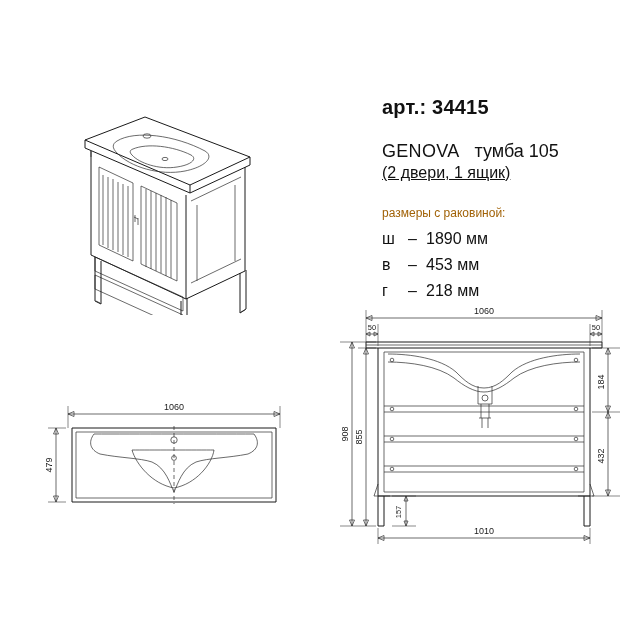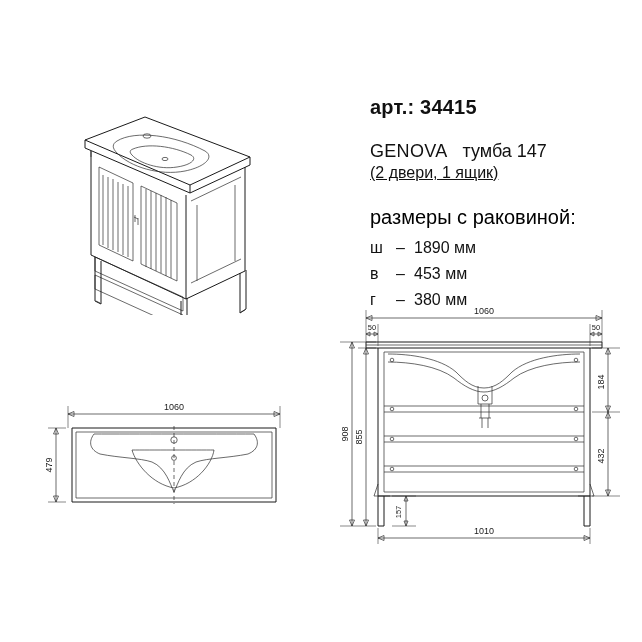--- a/index.html
+++ b/index.html
@@ -18,21 +18,21 @@
   .sheet {
     position: absolute;
     left: 0; top: 0;
     width: 642px; height: 642px;
     background: #fff;
   }
 
   
   .spec-block {
     position: absolute;
-    left: 370px;
+    left: 382px;
     top: 96px;
     width: 258px;
   }
   .art-line {
     font-size: 20px;
     font-weight: bold;
     letter-spacing: 0.2px;
     margin: 0 0 22px 0;
     color: #111;
   }
@@ -45,23 +45,23 @@
     letter-spacing: 0.3px;
     margin-top: 12px;
   }
   .model-sub {
     font-size: 16px;
     margin: 0 0 24px 0;
     color: #111;
     text-decoration: underline;
   }
   .dims-title {
-    font-size: 20px;
+    font-size: 12px;
     margin: 8px 0 10px 0;
-    color: #000000;
+    color: #a16207;
   }
   .dim-row {
     font-size: 16px;
     margin: 0 0 8px 0;
     color: #111;
     display: flex;
   }
   .dim-key {
     display: inline-block;
     width: 26px;
@@ -97,39 +97,39 @@
 </style>
 </head>
 <body>
 
 <div class="sheet">
 
   <div class="spec-block">
     <div class="art-line">арт.: 34415</div>
     <div class="model-line">
       <span class="model-name">GENOVA</span>
-      &nbsp;&nbsp;<span>тумба 147</span>
+      &nbsp;&nbsp;<span>тумба 105</span>
     </div>
     <div class="model-sub">(2 двери, 1 ящик)</div>
     <div class="dims-title">размеры с раковиной:</div>
 
     <div class="dim-row">
       <span class="dim-key">ш</span>
       <span class="dim-dash">–</span>
       <span class="dim-val">1890 мм</span>
     </div>
     <div class="dim-row">
       <span class="dim-key">в</span>
       <span class="dim-dash">–</span>
       <span class="dim-val">453 мм</span>
     </div>
     <div class="dim-row">
       <span class="dim-key">г</span>
       <span class="dim-dash">–</span>
-      <span class="dim-val">380 мм</span>
+      <span class="dim-val">218 мм</span>
     </div>
   </div>
 
   <div class="drawing" style="left:55px; top:105px;">
     <svg width="220" height="210" viewBox="0 0 220 210">
 
       <path class="ln fillw" d="M30 35 L90 12 L195 52 L135 80 Z"></path>
 
       <path class="ln-thin" d="M62 36 C80 25, 120 30, 150 46 C160 52, 150 62, 130 66 C105 71, 75 62, 62 48 C57 43, 57 39, 62 36 Z"></path>
 

